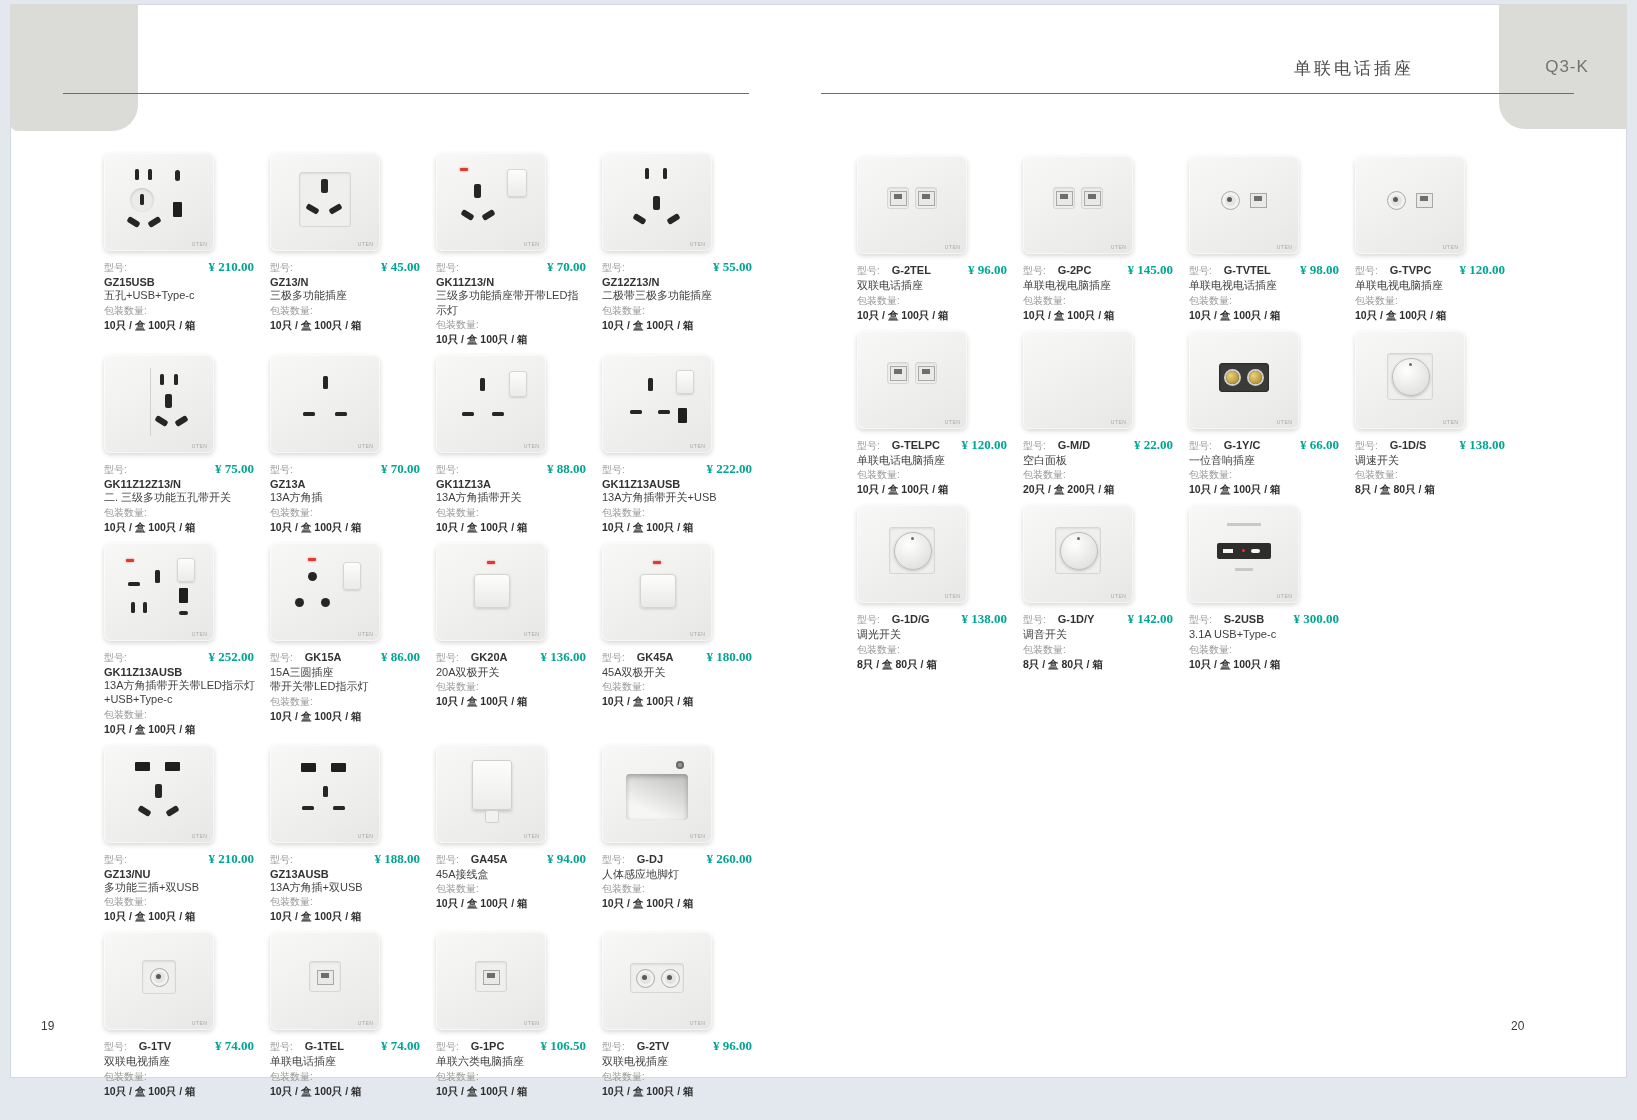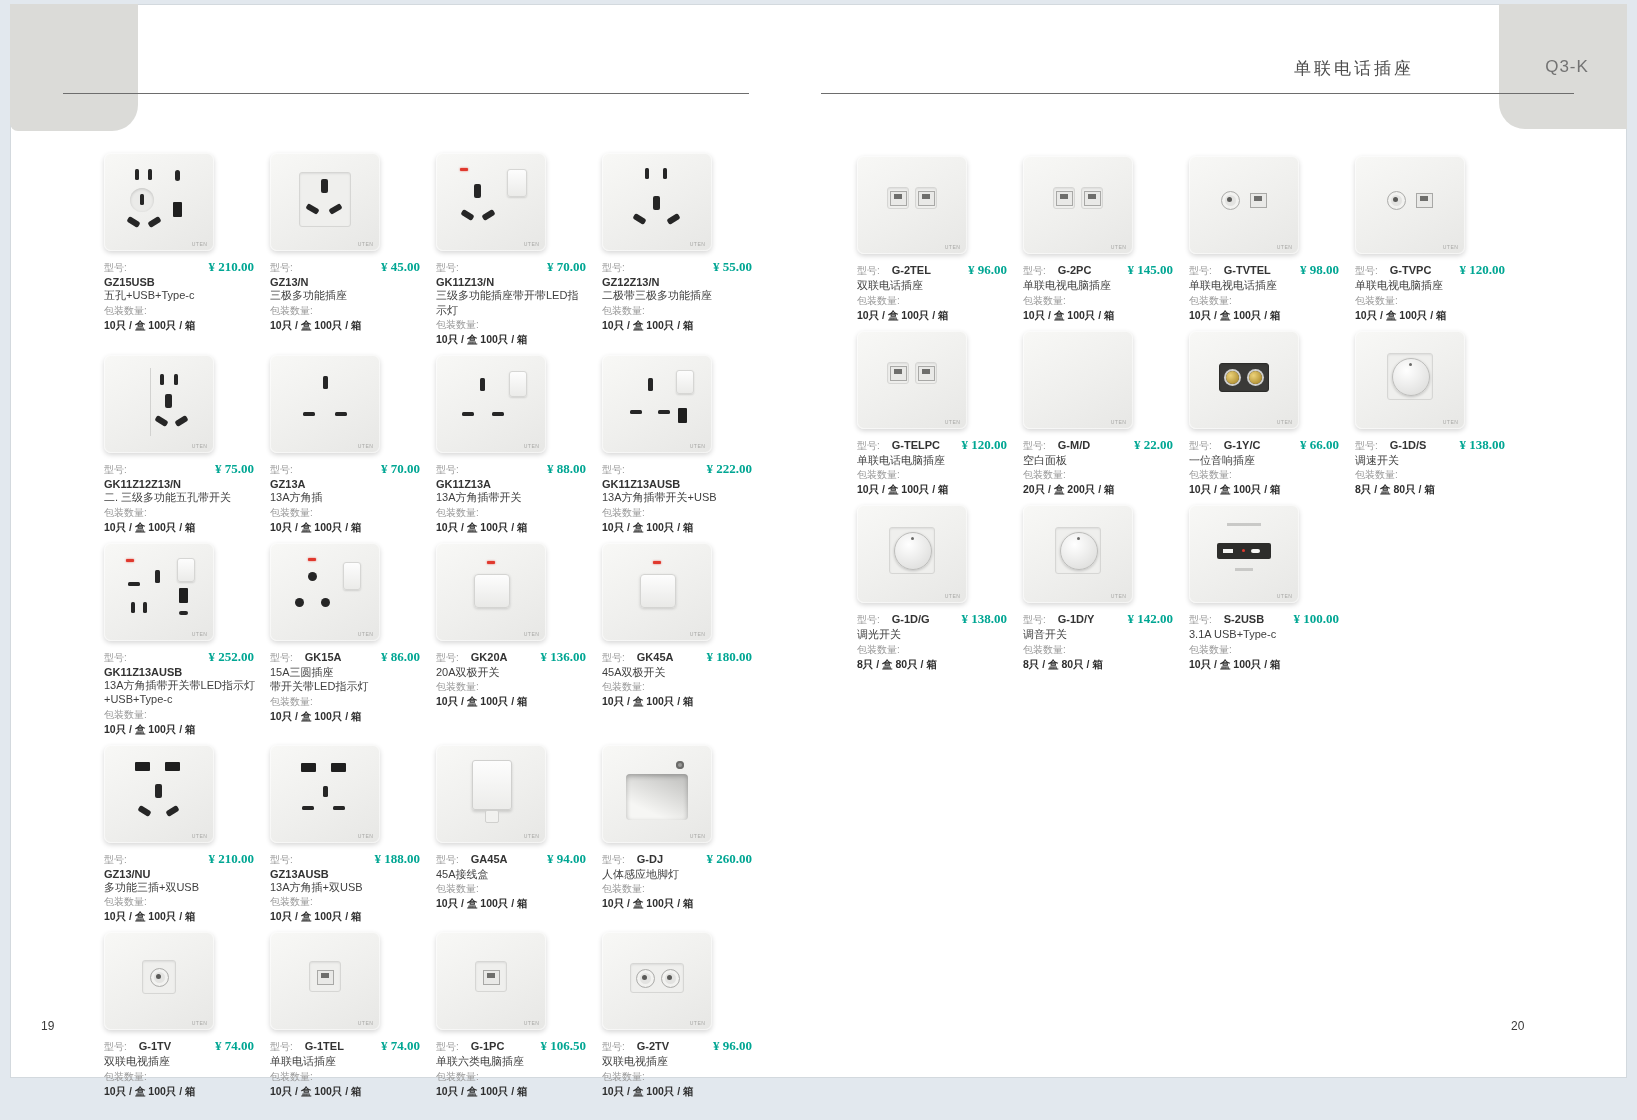--- a/index.html
+++ b/index.html
@@ -870,21 +870,21 @@
               <div style="left:37px;top:31px;width:3px;height:3px;border-radius:50%;background:#e0392e"></div>
               <div style="left:46px;top:31px;width:9px;height:4px;border-radius:2px;background:#f5f5f3"></div>
               <div class="printline" style="left:30px;top:50px;width:18px;height:3px"></div>
             </div>
       <div class="brand">UTEN</div>
     </div>
     <div class="info">
       <div class="mline">
         <span class="lbl">型号:</span>
         <span class="model m-inline">S-2USB</span>
-        <span class="price">¥ 100.00</span>
+        <span class="price">¥ 300.00</span>
       </div>
 
       <div class="descwrap">
               <div class="desc">3.1A USB+Type-c</div>
             </div>
       <div class="qlbl">包装数量:</div>
       <div class="qty">10只 / 盒 100只 / 箱</div>
     </div>
   </div>
 </div>

